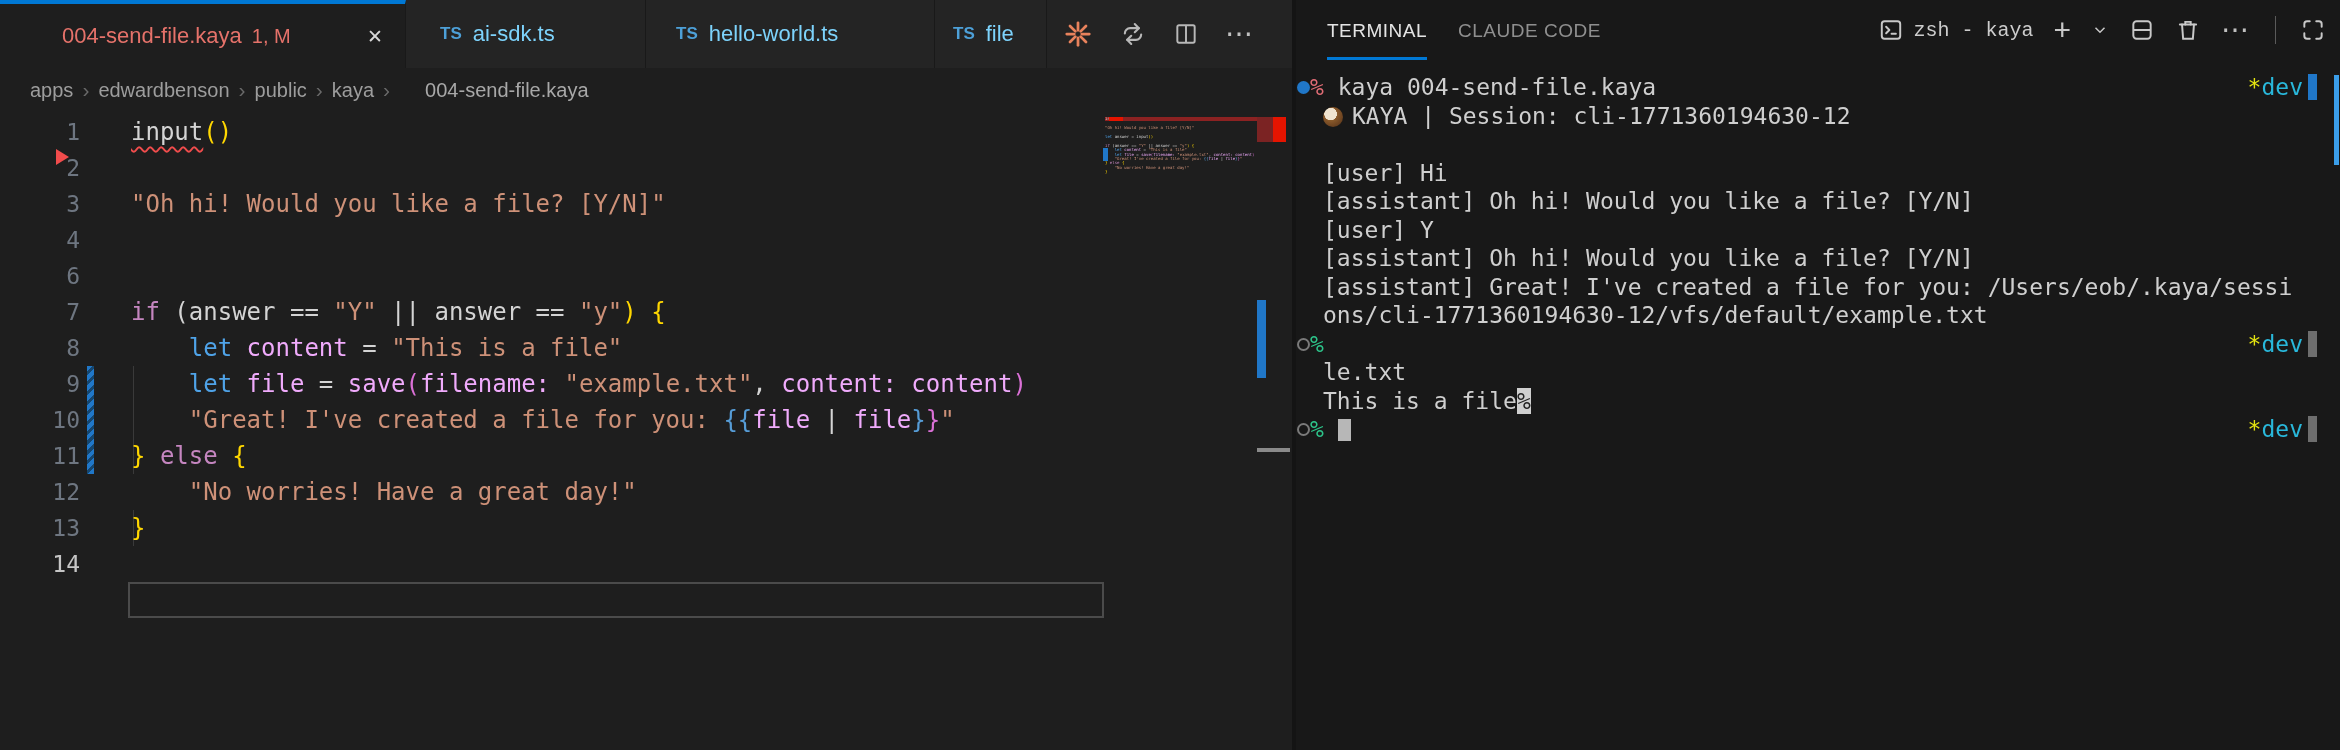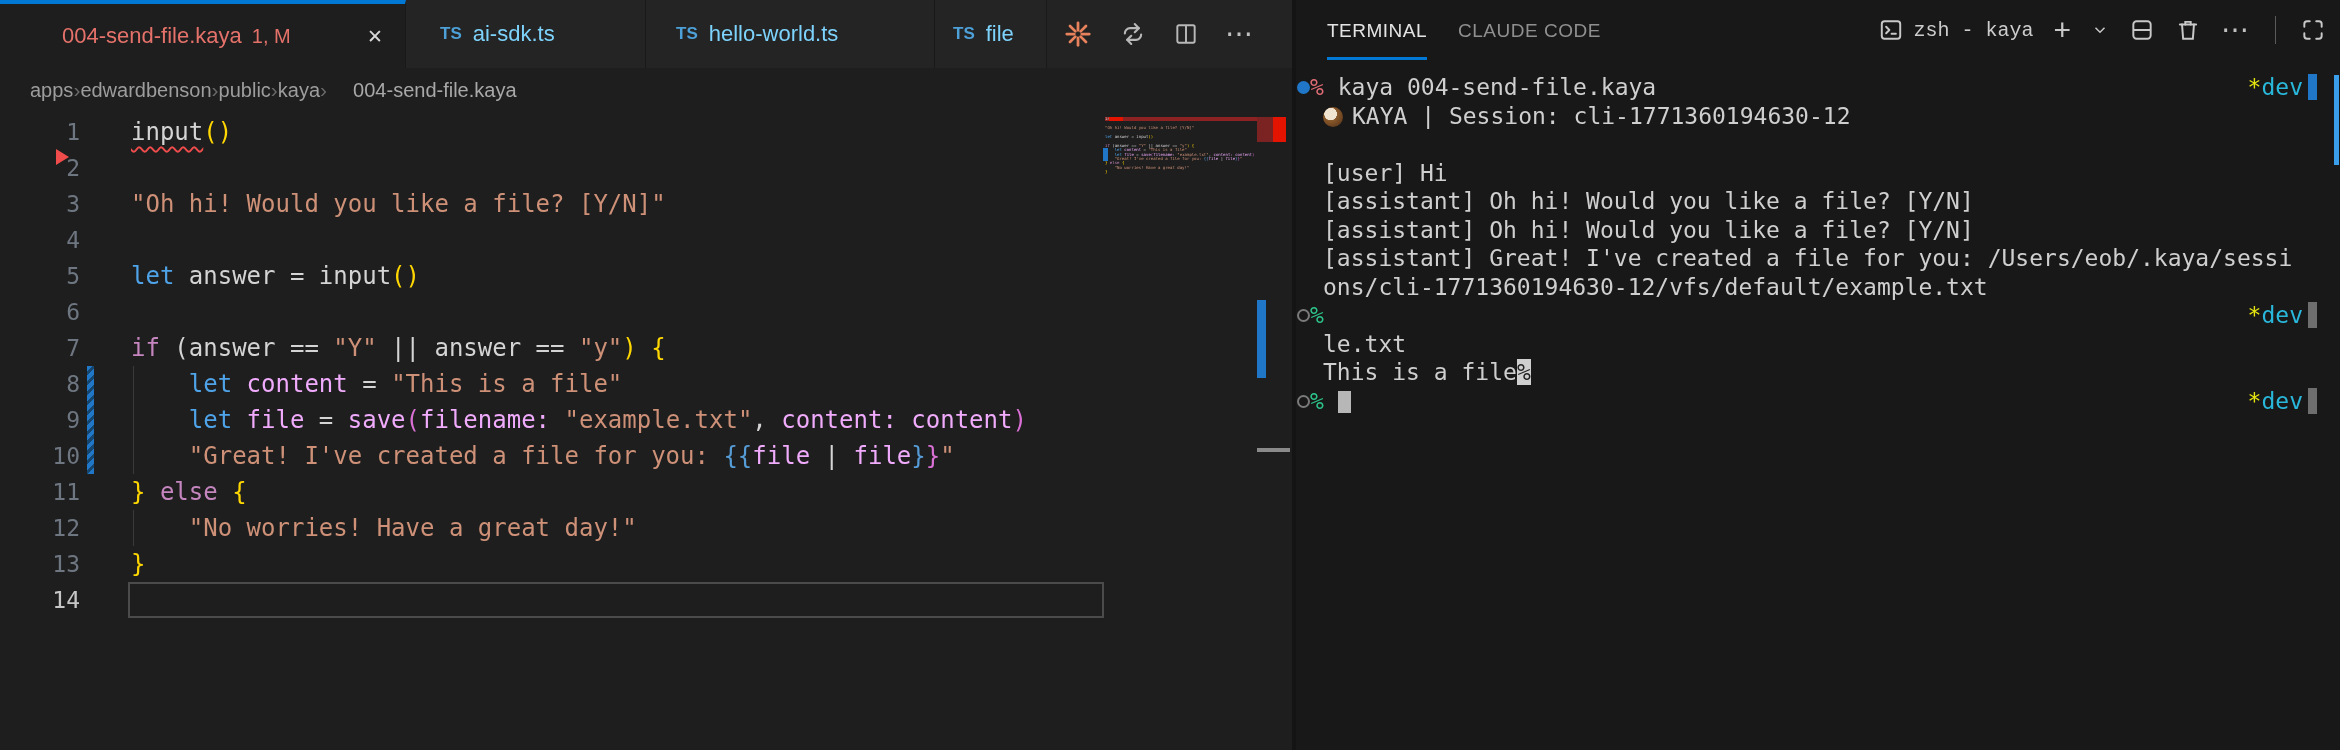--- a/index.html
+++ b/index.html
@@ -18,21 +18,21 @@
   .ts-ico { font-size:17px; font-weight:bold; color:#4da0d8; margin-right:11px; }
   .tab1 { width:406px; padding:0 22px 0 62px; }
   .tab2 { width:240px; padding:0 0 0 34px; }
   .tab3 { width:289px; padding:0 0 0 30px; }
   .tab4 { width:112px; padding:0 0 0 18px; overflow:hidden; }
   .ed-actions { display:flex; align-items:center; gap:26px; padding:0 16px 0 16px; }
   .icon-btn { display:flex; align-items:center; justify-content:center; cursor:pointer; }
   .dots { font-size:28px; color:#c0c0c0; letter-spacing:2px; line-height:20px; }
 
   .breadcrumb { position:absolute; left:0; top:68px; width:1292px; height:44px; background:#1e1e1e;
-                display:flex; align-items:center; padding-left:30px; 
+                display:flex; align-items:center; padding-left:30px; gap:9px;
                 font-size:20px; color:#9d9d9d; }
   .crumb { cursor:pointer; white-space:nowrap; }
   .crumb-sep { color:#6a6a6a; font-size:21px; }
   .crumb-file { margin-left:26px; color:#a8a8a8; }
 
   
   .code-area { position:absolute; left:0; top:114px; width:1105px; }
   .code-line { height:36px; line-height:36px; white-space:pre; font-family:"DejaVu Sans Mono", monospace; font-size:24px; }
   .lnum { display:inline-block; width:80px; text-align:right; color:#6e7681; font-size:23px; vertical-align:top; }
   .lnum.active { color:#c6c6c6; }
@@ -173,21 +173,20 @@
   <div class="indent-guide-a"></div>
   <div class="indent-guide-b"></div>
   <div class="gutter-modified"></div>
   <div class="glyph-error-arrow"></div>
 
   <div class="code-area" id="code-lines">
       <div class="code-line"><span class="lnum">1</span><span class="ltext"><span class="c-err">input</span><span class="c-y">()</span></span></div>
       <div class="code-line"><span class="lnum">2</span><span class="ltext"></span></div>
       <div class="code-line"><span class="lnum">3</span><span class="ltext"><span class="c-s">"Oh hi! Would you like a file? [Y/N]"</span></span></div>
       <div class="code-line"><span class="lnum">4</span><span class="ltext"></span></div>
-      <div class="code-line"><span class="lnum">5</span><span class="ltext"><span class="c-k">let</span><span class="c-d"> answer = input</span><span class="c-y">()</span></span></div>
       <div class="code-line"><span class="lnum">6</span><span class="ltext"></span></div>
       <div class="code-line"><span class="lnum">7</span><span class="ltext"><span class="c-kc">if</span><span class="c-d"> (answer == </span><span class="c-s">"Y"</span><span class="c-d"> || answer == </span><span class="c-s">"y"</span><span class="c-y">)</span><span class="c-d"> </span><span class="c-y">{</span></span></div>
       <div class="code-line"><span class="lnum">8</span><span class="ltext"><span class="c-d">    </span><span class="c-k">let</span><span class="c-d"> </span><span class="c-v">content</span><span class="c-d"> = </span><span class="c-s">"This is a file"</span></span></div>
       <div class="code-line"><span class="lnum">9</span><span class="ltext"><span class="c-d">    </span><span class="c-k">let</span><span class="c-d"> </span><span class="c-v">file</span><span class="c-d"> = </span><span class="c-v">save</span><span class="c-m">(</span><span class="c-v">filename:</span><span class="c-d"> </span><span class="c-s">"example.txt"</span><span class="c-d">, </span><span class="c-v">content:</span><span class="c-d"> </span><span class="c-v">content</span><span class="c-m">)</span></span></div>
       <div class="code-line"><span class="lnum">10</span><span class="ltext"><span class="c-d">    </span><span class="c-s">"Great! I've created a file for you: </span><span class="c-tb">{{</span><span class="c-v">file</span><span class="c-d"> | </span><span class="c-v">file</span><span class="c-tb">}</span><span class="c-m">}</span><span class="c-s">"</span></span></div>
       <div class="code-line"><span class="lnum">11</span><span class="ltext"><span class="c-y">}</span><span class="c-d"> </span><span class="c-kc">else</span><span class="c-d"> </span><span class="c-y">{</span></span></div>
       <div class="code-line"><span class="lnum">12</span><span class="ltext"><span class="c-d">    </span><span class="c-s">"No worries! Have a great day!"</span></span></div>
       <div class="code-line"><span class="lnum">13</span><span class="ltext"><span class="c-y">}</span></span></div>
       <div class="code-line"><span class="lnum active">14</span><span class="ltext"></span></div>
     </div>
@@ -262,20 +261,21 @@
         </svg>
       </span>
     </div>
   </div>
   <div class="term" id="term-rows">
       <div class="trow has-prompt"><span class="tcircle run"></span><span><span class="tprompt red">% </span><span>kaya 004-send-file.kaya</span></span><span class="rprompt"><span class="rstar">*</span><span class="rbranch">dev</span></span><span class="truler blue"></span></div>
       <div class="trow"><span><span class="coconut"></span><span>KAYA | Session: cli-1771360194630-12</span></span></div>
       <div class="trow"><span></span></div>
       <div class="trow"><span><span>[user] Hi</span></span></div>
       <div class="trow"><span><span>[assistant] Oh hi! Would you like a file? [Y/N]</span></span></div>
+      <div class="trow"><span><span>[user] Y</span></span></div>
       <div class="trow"><span><span>[assistant] Oh hi! Would you like a file? [Y/N]</span></span></div>
       <div class="trow"><span><span>[assistant] Great! I've created a file for you: /Users/eob/.kaya/sessi</span></span></div>
       <div class="trow"><span><span>ons/cli-1771360194630-12/vfs/default/example.txt</span></span></div>
       <div class="trow has-prompt"><span class="tcircle skip"></span><span><span class="tprompt green">% </span></span><span class="rprompt"><span class="rstar">*</span><span class="rbranch">dev</span></span><span class="truler gray"></span></div>
       <div class="trow"><span><span>le.txt</span></span></div>
       <div class="trow"><span><span>This is a file</span><span class="tinv">%</span></span></div>
       <div class="trow has-prompt"><span class="tcircle skip"></span><span><span class="tprompt green">% </span><span class="tcursor"></span></span><span class="rprompt"><span class="rstar">*</span><span class="rbranch">dev</span></span><span class="truler gray"></span></div>
     </div>
   <div class="term-scrollbar"></div>
 </div>

